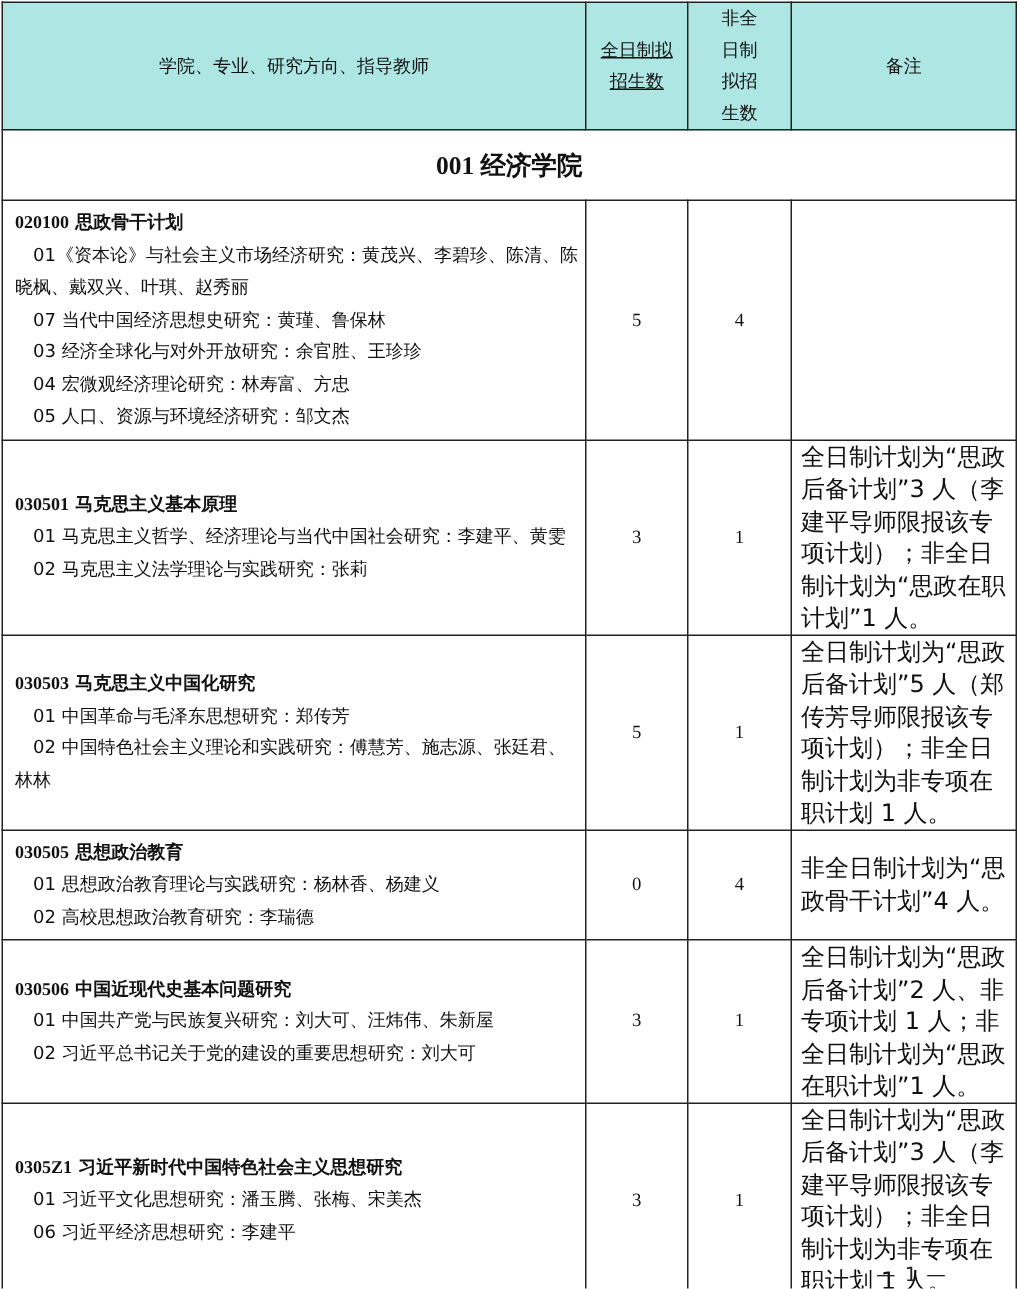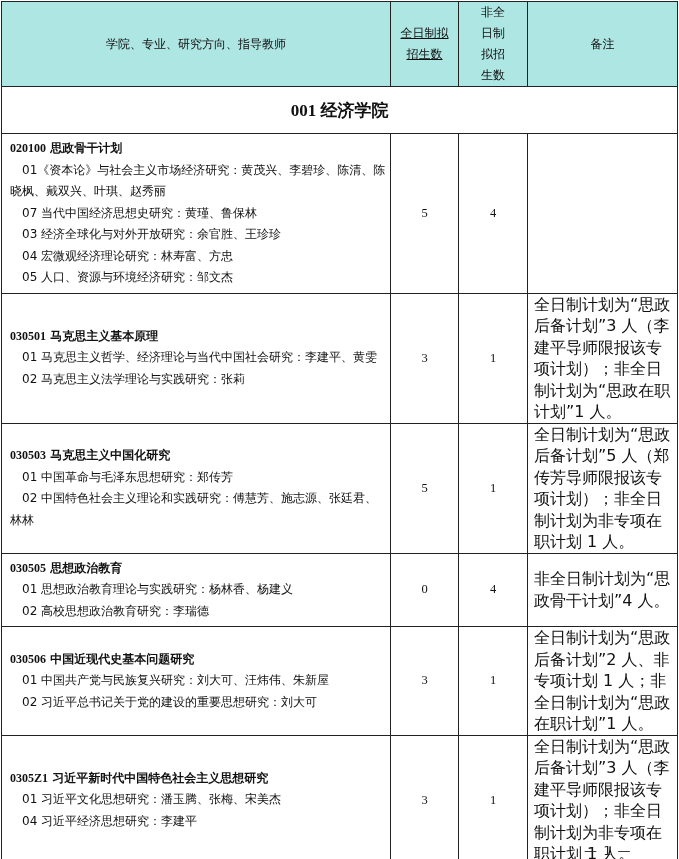--- a/index.html
+++ b/index.html
@@ -103,21 +103,21 @@
       </td>
       <td class="num">3</td>
       <td class="num">1</td>
       <td class="note">全日制计划为“思政后备计划”2 人、非专项计划 1 人；非全日制计划为“思政在职计划”1 人。</td>
     </tr>
 
     <tr class="major" style="height:106px;">
       <td class="desc">
         <div class="mtitle"><span class="code">0305Z1</span> <span>习近平新时代中国特色社会主义思想研究</span></div>
         <div class="dir">01 习近平文化思想研究：潘玉腾、张梅、宋美杰</div>
-        <div class="dir">04 习近平经济思想研究：李建平</div>
+        <div class="dir">06 习近平经济思想研究：李建平</div>
       </td>
       <td class="num">3</td>
       <td class="num">1</td>
       <td class="note">全日制计划为“思政后备计划”3 人（李建平导师限报该专项计划）；非全日制计划为非专项在职计划 1 人。</td>
     </tr>
   </tbody>
 </table>
 
 <div class="footer">— 1 —</div>
 

